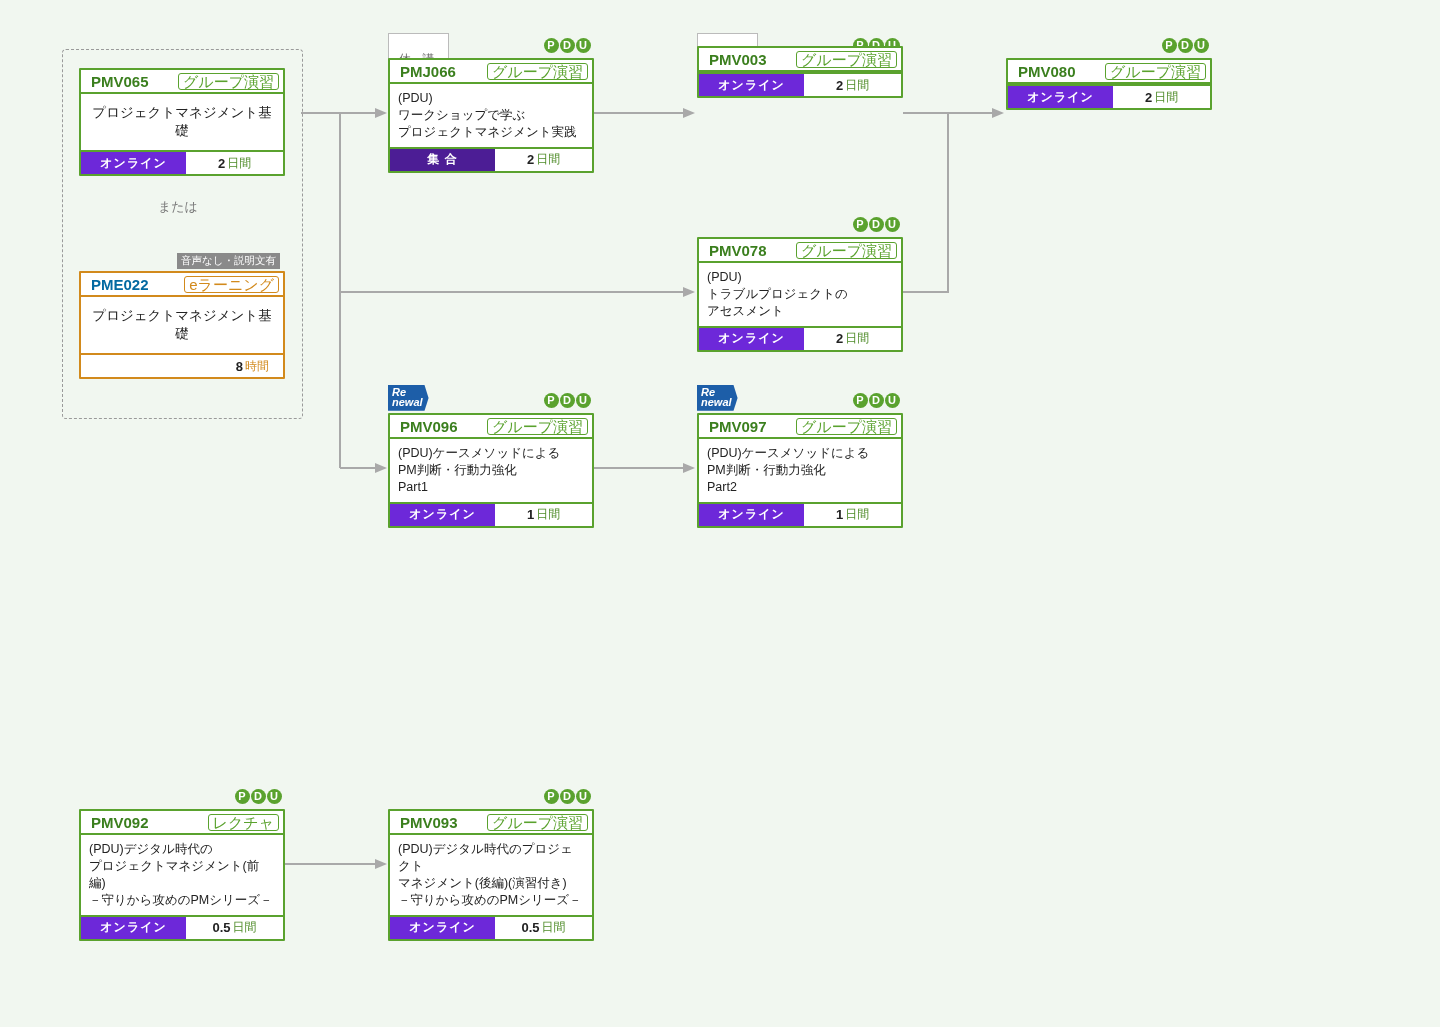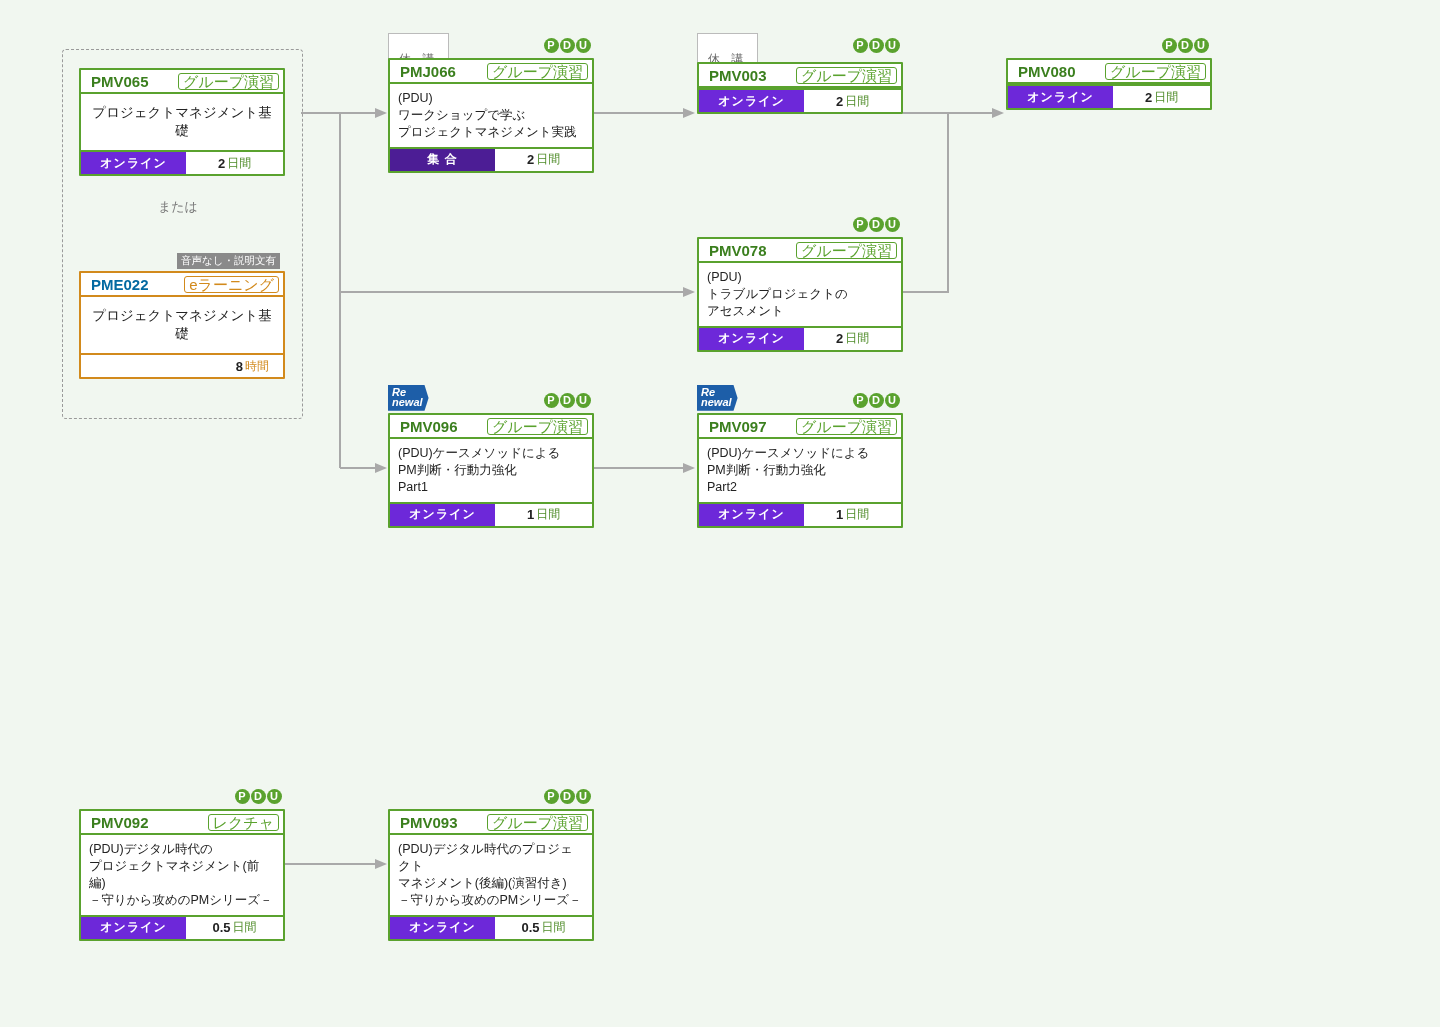--- a/index.html
+++ b/index.html
@@ -126,21 +126,21 @@
       <div class="mode light">集 合</div>
       <div class="dur">
         <span class="n">2</span>
         <span class="u">日間</span>
       </div>
     </div>
 </div>
 
 <div class="annCancel" style="left:697px;top:33px">休 講</div>
 <div class="annPdu" style="left:852px;top:36px"><span>P</span><span>D</span><span>U</span></div>
-<div class="card" style="left:697px;top:62px">
+<div class="card" style="left:697px;top:46px">
   <div class="top">
       <span class="code">PMV003</span>
       <span class="ttag t-green">グループ演習</span>
     </div>
   <div class="foot">
       <div class="mode">オンライン</div>
       <div class="dur">
         <span class="n">2</span>
         <span class="u">日間</span>
       </div>

